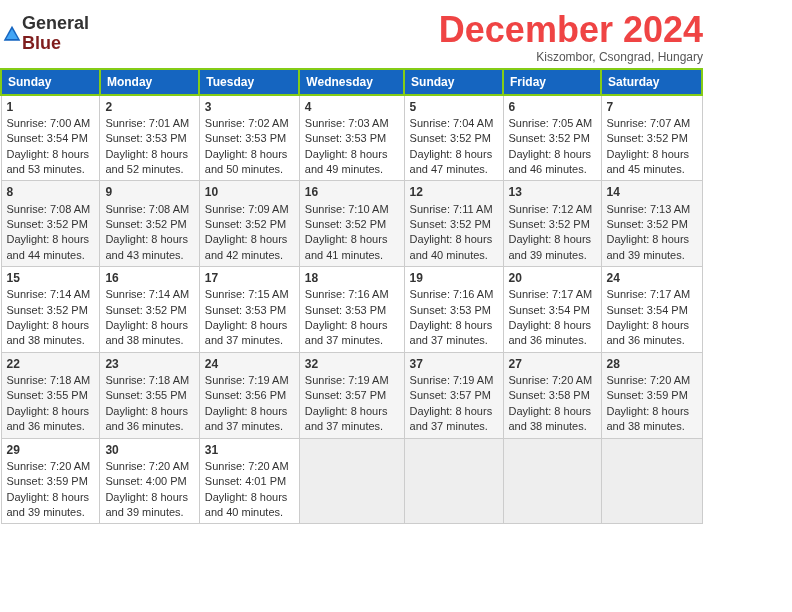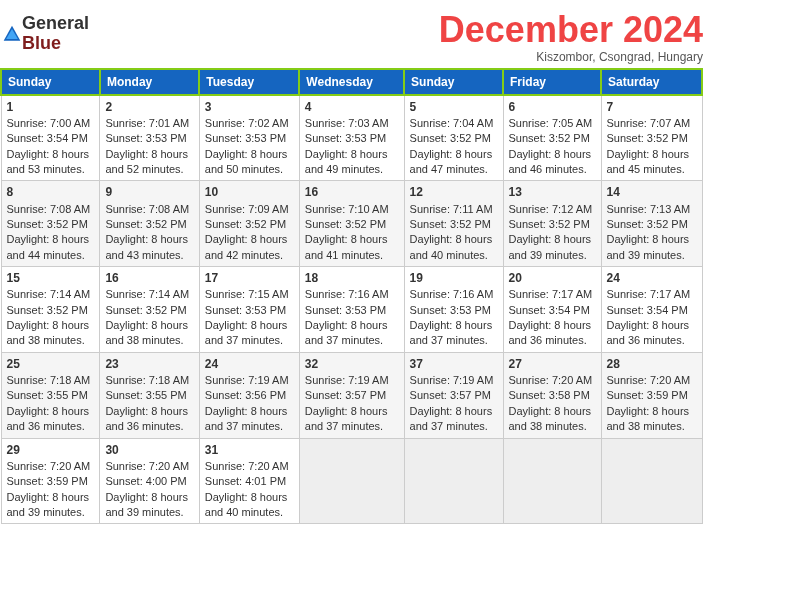--- a/index.html
+++ b/index.html
@@ -213,21 +213,21 @@
             <span class="day-number">20</span>
             <div class="day-info">Sunrise: 7:17 AM<br>Sunset: 3:54 PM<br>Daylight: 8 hours<br>and 36 minutes.</div>
           </td>
           <td>
             <span class="day-number">24</span>
             <div class="day-info">Sunrise: 7:17 AM<br>Sunset: 3:54 PM<br>Daylight: 8 hours<br>and 36 minutes.</div>
           </td>
         </tr>
         <tr>
           <td>
-            <span class="day-number">25</span>
+            <span class="day-number">22</span>
             <div class="day-info">Sunrise: 7:18 AM<br>Sunset: 3:55 PM<br>Daylight: 8 hours<br>and 36 minutes.</div>
           </td>
           <td>
             <span class="day-number">23</span>
             <div class="day-info">Sunrise: 7:18 AM<br>Sunset: 3:55 PM<br>Daylight: 8 hours<br>and 36 minutes.</div>
           </td>
           <td>
             <span class="day-number">24</span>
             <div class="day-info">Sunrise: 7:19 AM<br>Sunset: 3:56 PM<br>Daylight: 8 hours<br>and 37 minutes.</div>
           </td>

